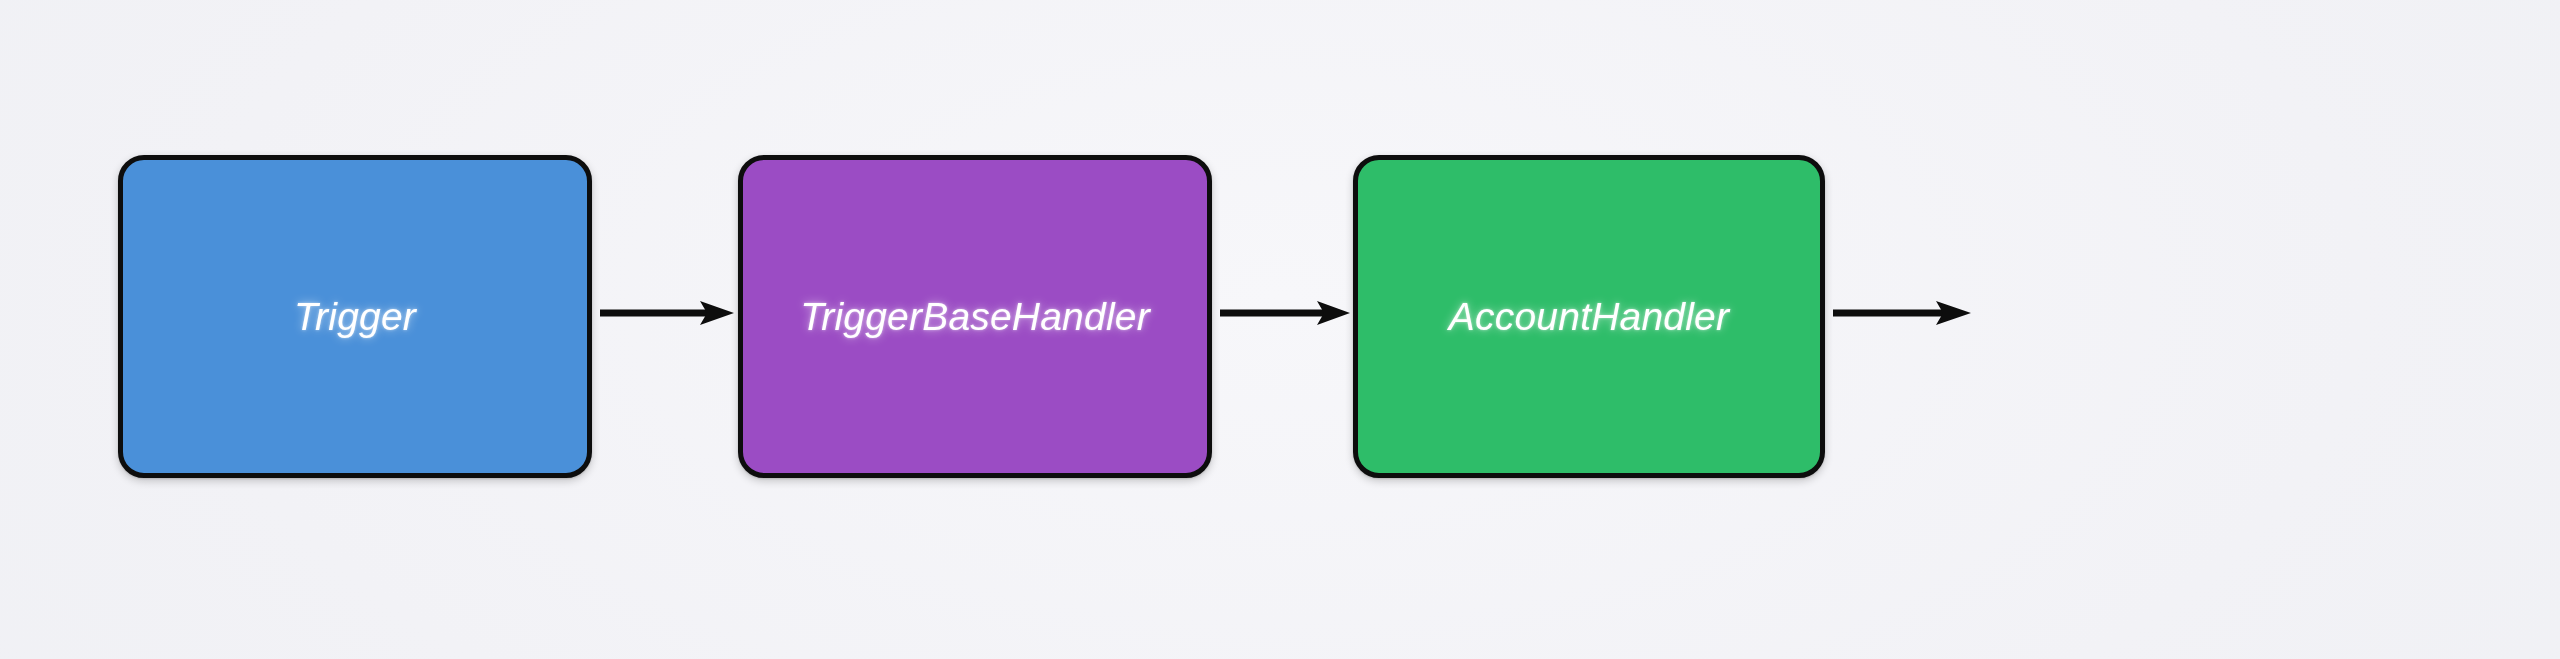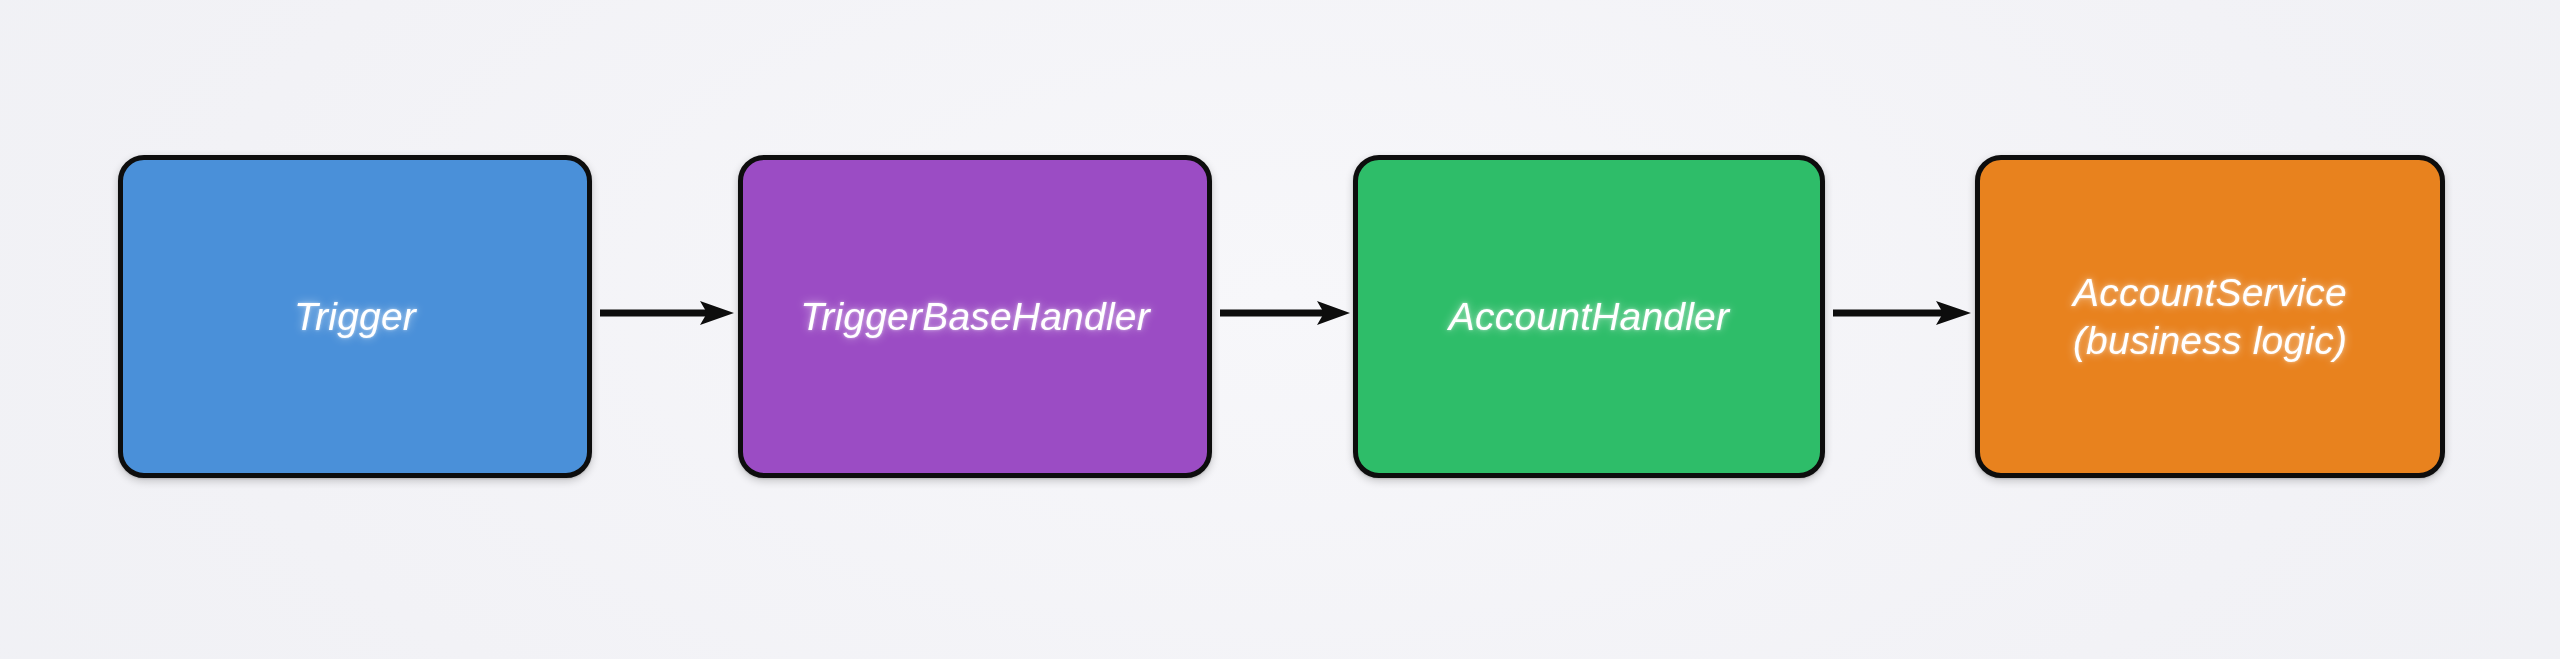--- a/index.html
+++ b/index.html
@@ -132,19 +132,15 @@
       <span class="node-label" style="color: rgb(255, 255, 255);">AccountHandler</span>
     </div>
 
     <div class="arrow" id="arrow-2">
       <svg viewBox="0 0 138 32" preserveAspectRatio="none" aria-hidden="true">
         <rect x="0" y="12.5" width="110" height="7" fill="#0d0d0d"></rect>
         <polygon points="103,4 138,16 103,28 110,16" fill="#0d0d0d"></polygon>
       </svg>
     </div>
 
-    <div class="node" id="node-3" style="background: rgb(232, 130, 30); border-color: rgb(13, 13, 13);">
-      <span class="node-label" style="color: rgb(255, 255, 255);">AccountService</span>
-      <span class="node-sublabel" style="color: rgb(255, 255, 255);">(business logic)</span>
-    </div>
 
   </div>
 </div>
 
 </body></html>

